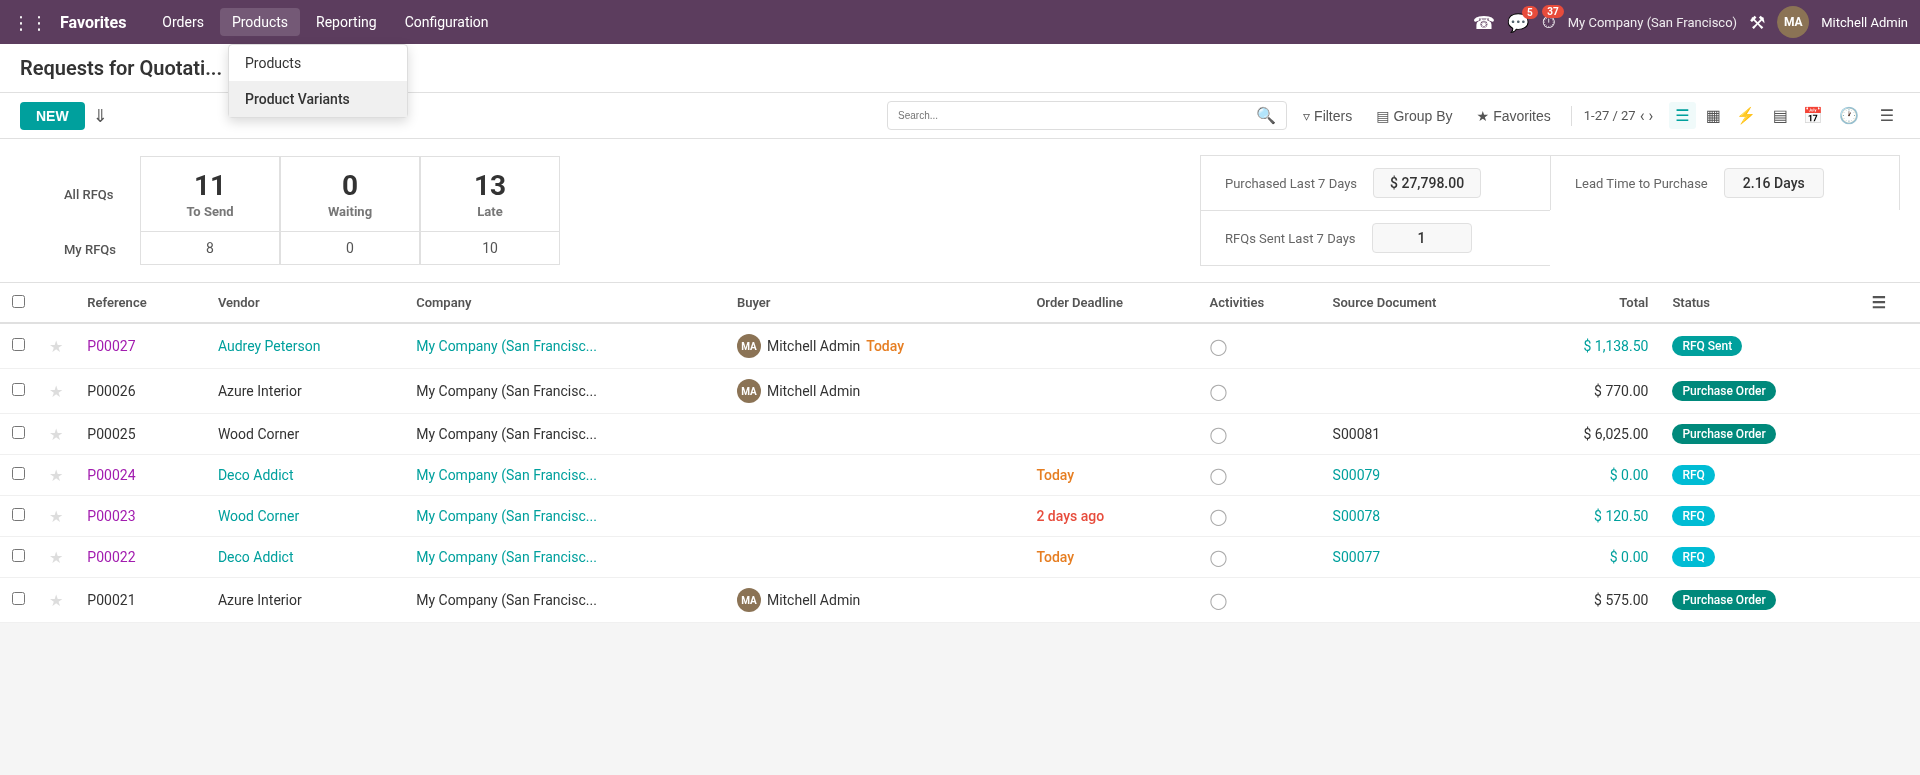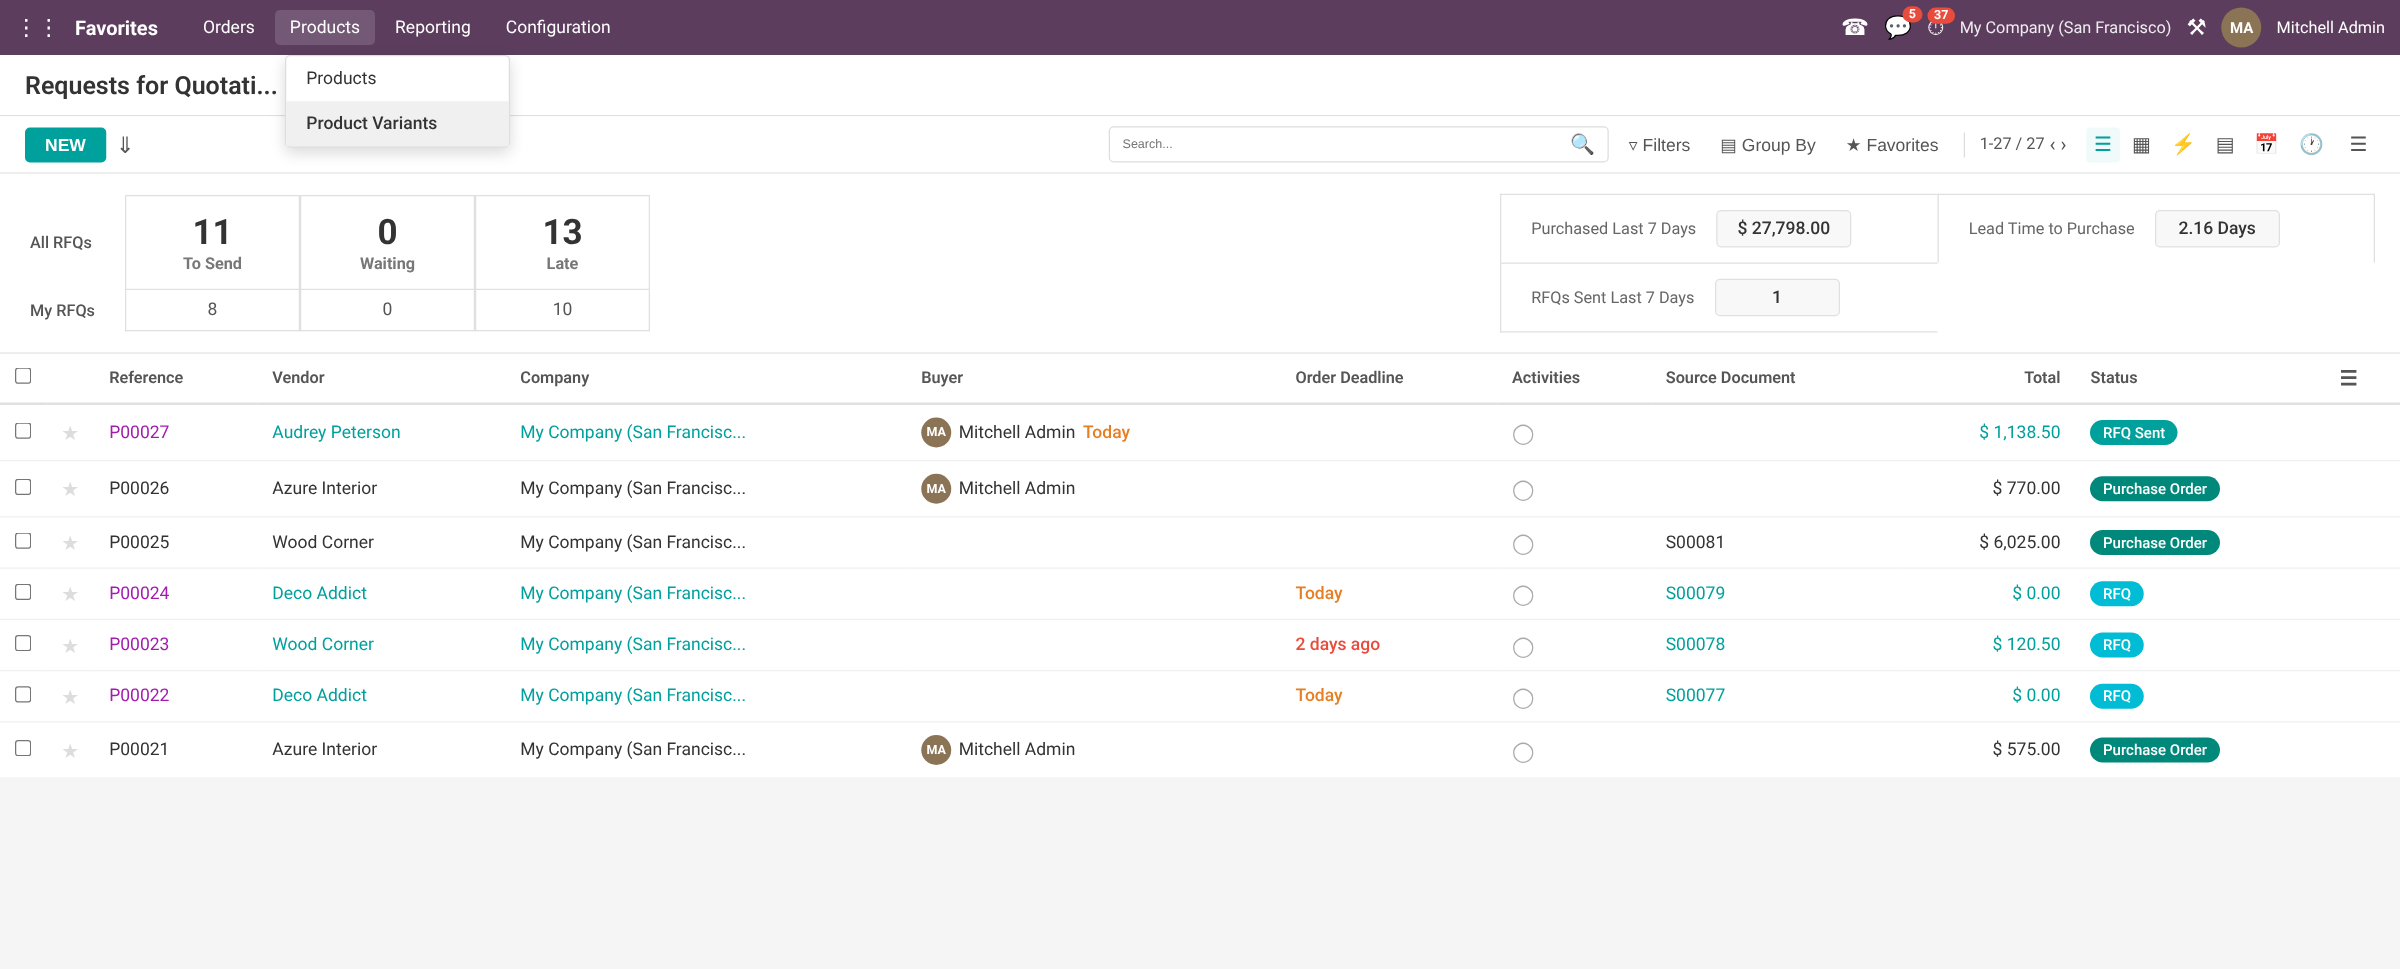--- a/index.html
+++ b/index.html
@@ -126,21 +126,21 @@
     .pagination-arrow { cursor: pointer; color: #555; font-size: 16px; }
     .view-btn { background: none; border: none; cursor: pointer; color: #555; font-size: 16px; padding: 4px 6px; border-radius: 3px; }
     .view-btn.active { color: #00a09d; background: #f0fafa; }
 
     
     .stats-area {
       background: white;
       padding: 16px 20px;
       border-bottom: 1px solid #e0e0e0;
     }
-    .stats-row { display: flex; align-items: center; gap: 16px; }
+    .stats-row { display: flex; align-items: center; gap: 16px; margin-left: 40px; }
     .rfq-label { font-size: 13px; color: #555; margin-bottom: 8px; padding-left: 4px; font-weight: 500; }
     .rfq-label2 { font-size: 13px; color: #555; padding-left: 4px; font-weight: 500; margin-top: 8px; }
 
     .stat-cards { display: flex; gap: 0; }
     .stat-card {
       min-width: 140px;
       text-align: center;
       border: 1px solid #e0e0e0;
       padding: 12px 20px;
       cursor: pointer;

